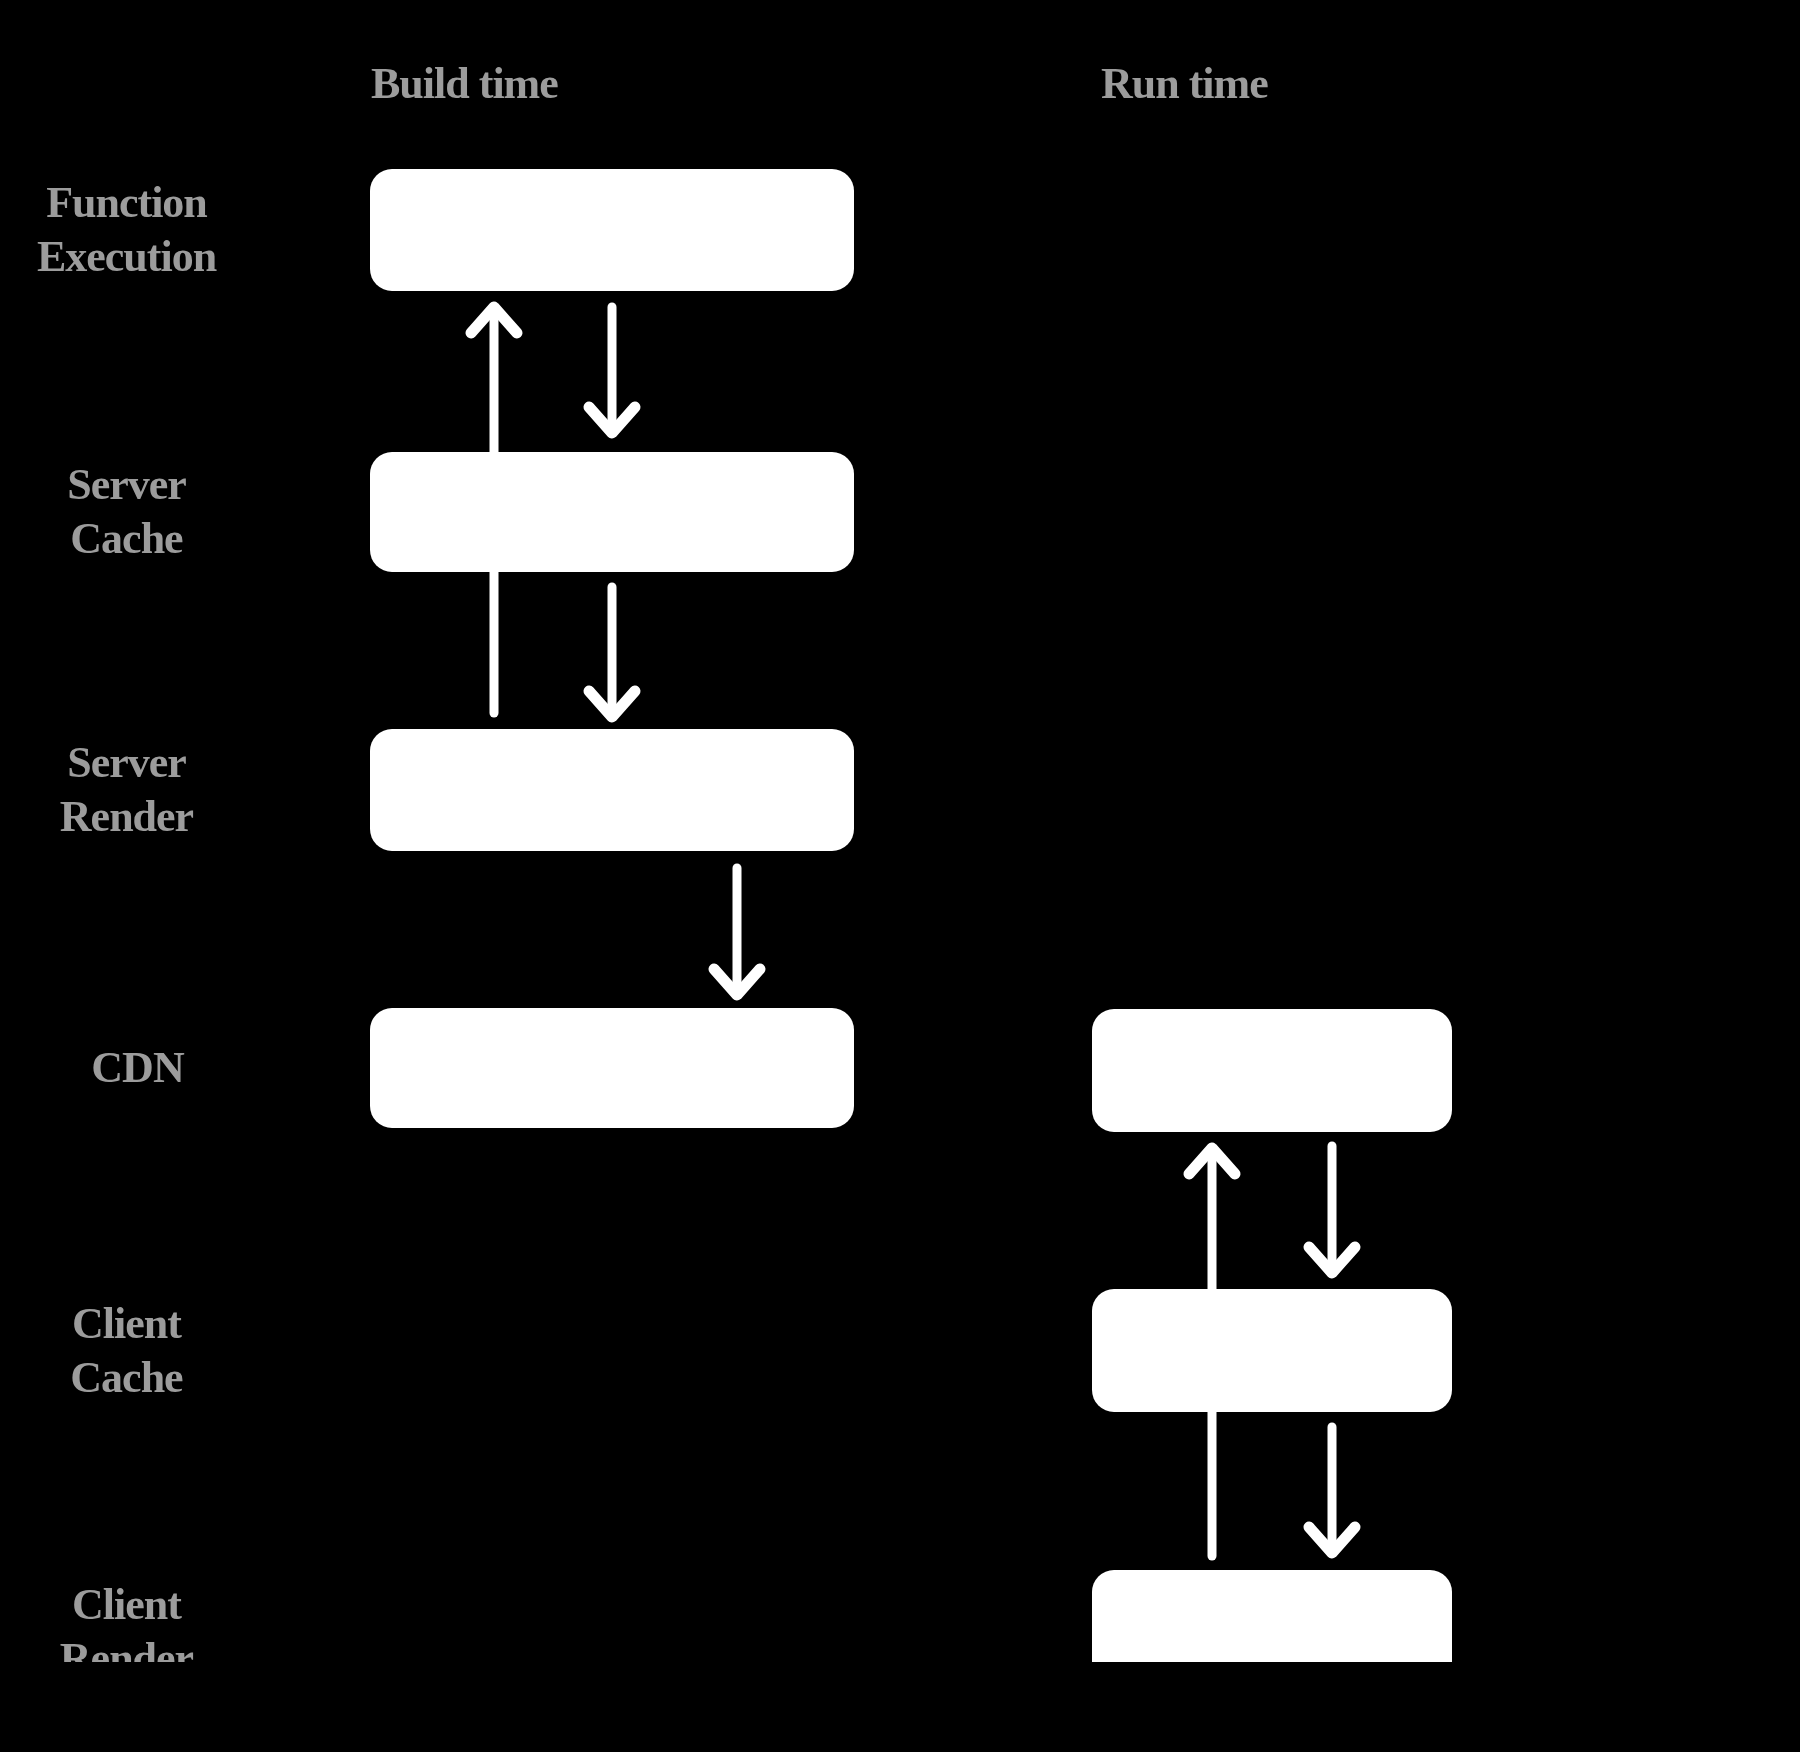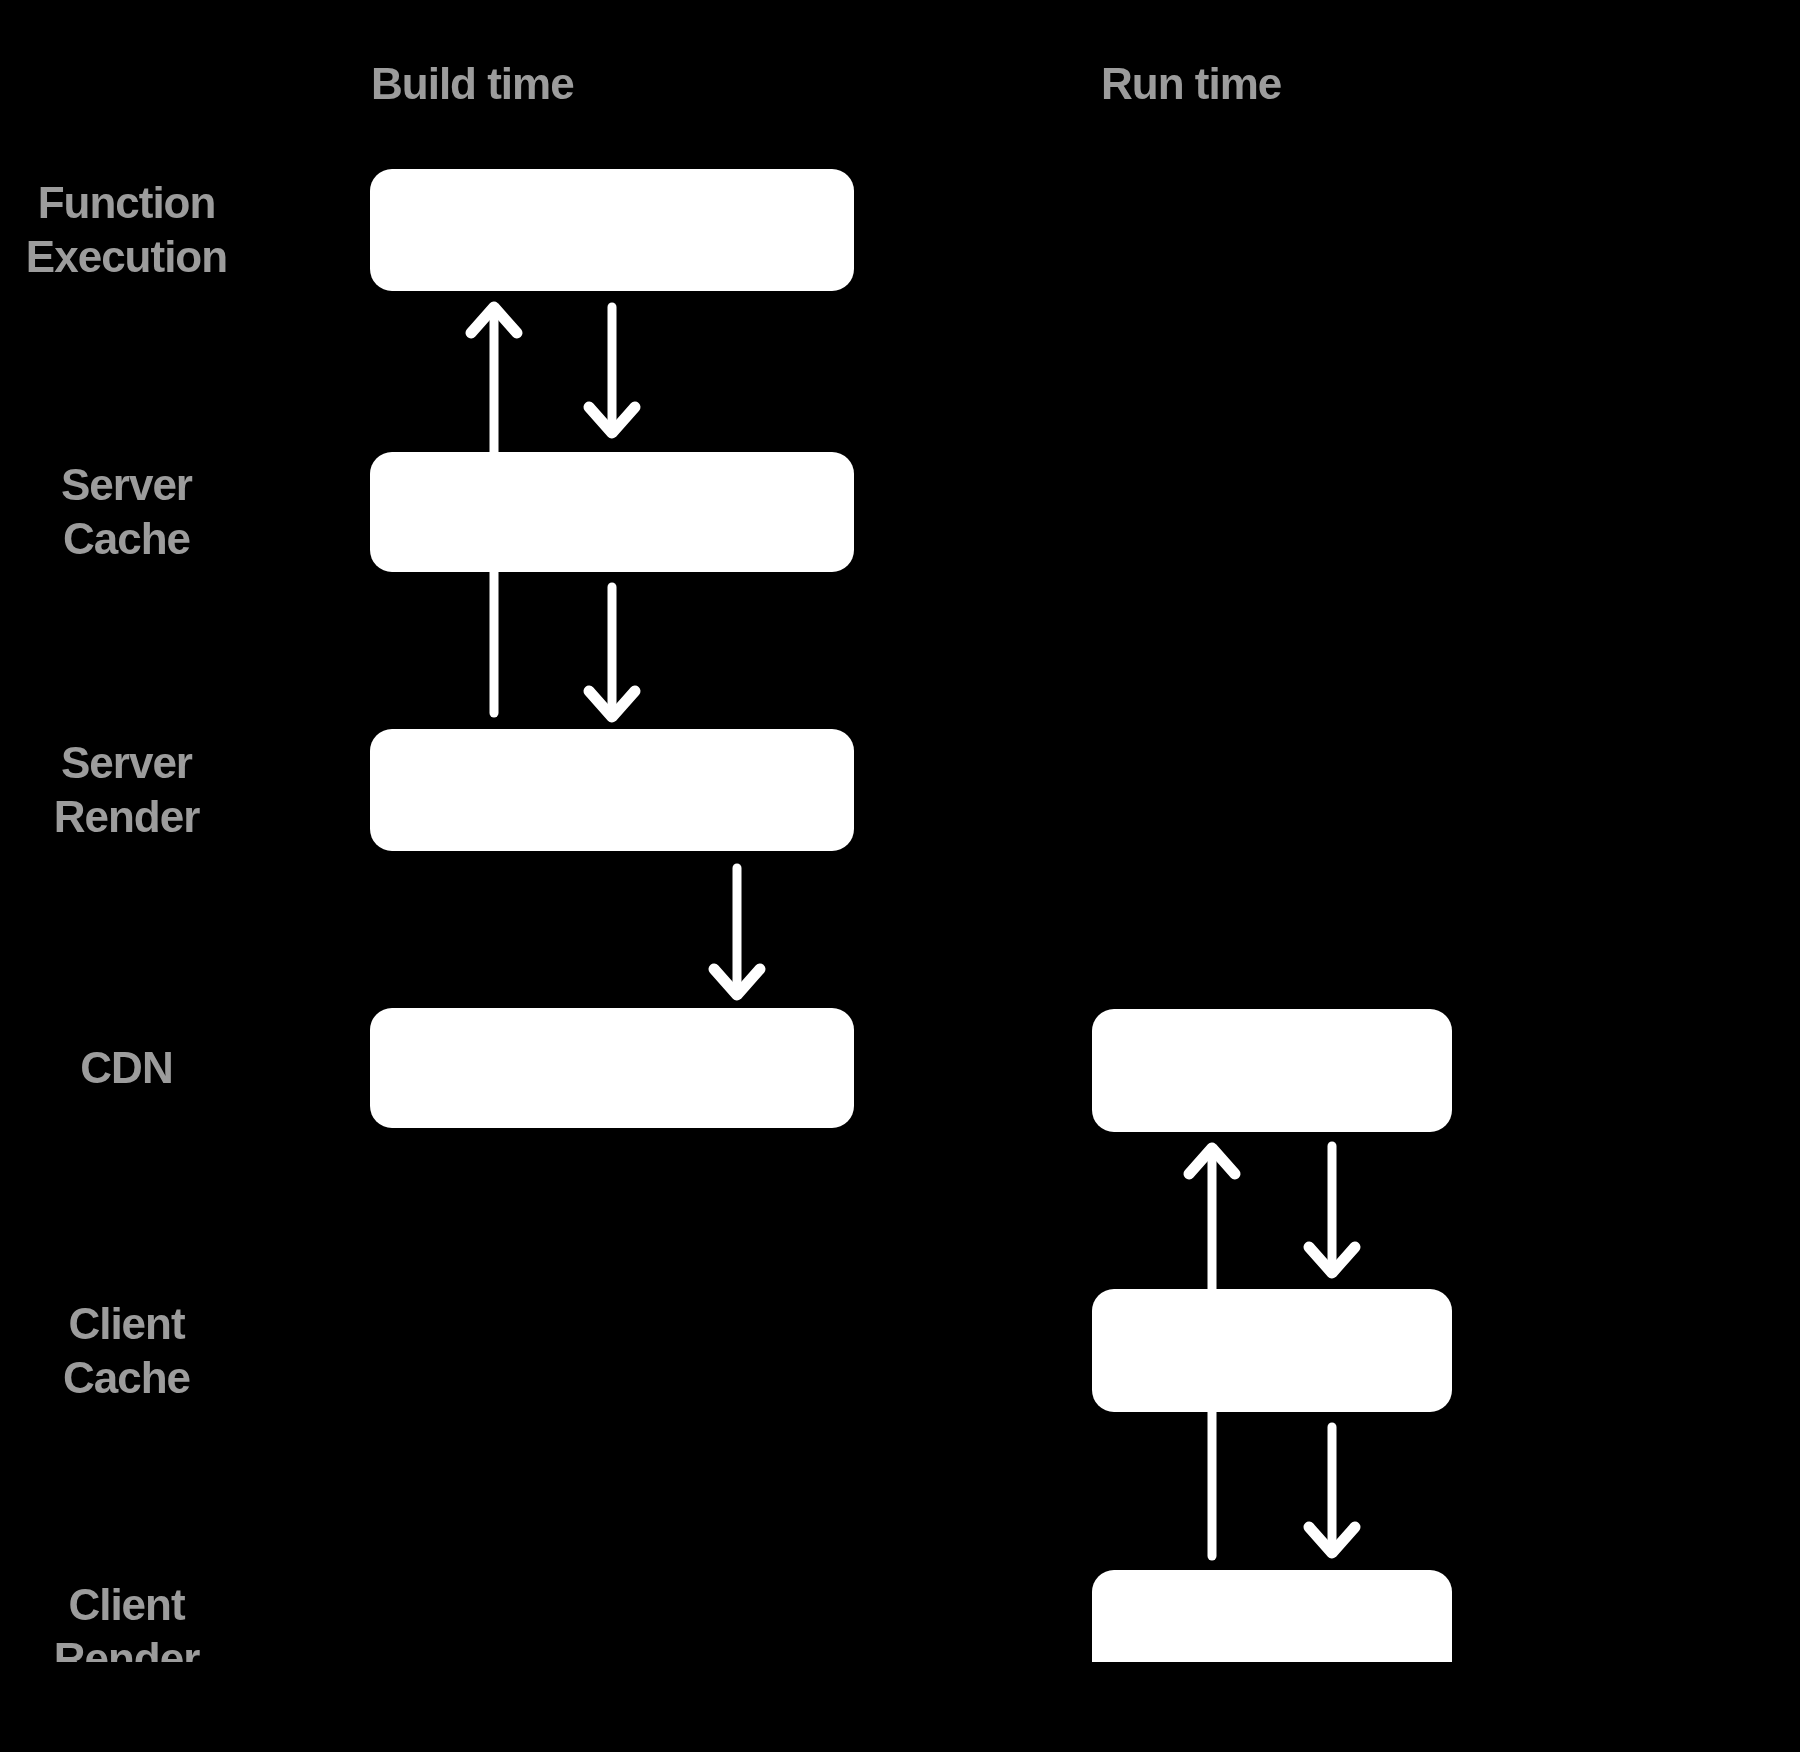--- a/index.html
+++ b/index.html
@@ -6,21 +6,21 @@
     margin: 0;
     padding: 0;
     background: #000000;
   }
   .canvas {
     position: relative;
     width: 1800px;
     height: 1662px;
     background: #000000;
     overflow: hidden;
-    font-family: Liberation Sans, sans-serif;
+    font-family: Liberation Serif, serif;
   }
   .col-header {
     position: absolute;
     color: #9c9c9c;
     font-size: 44px;
     font-weight: 700;
     line-height: 54px;
     letter-spacing: -1px;
     white-space: pre-line;
   }
@@ -70,21 +70,21 @@
 
   <div class="col-header" style="left:371px; top:57px;">Build time</div>
   <div class="col-header" style="left:1101px; top:57px;">Run time</div>
 
   <div class="row-label" style="top:176px;">Function
 Execution</div>
   <div class="row-label" style="top:458px;">Server
 Cache</div>
   <div class="row-label" style="top:736px;">Server
 Render</div>
-  <div class="row-label" style="top:1041px;">CDN</div>
+  <div class="row-label" style="top:1041px;padding-left:11px;">CDN</div>
   <div class="row-label" style="top:1297px;">Client
 Cache</div>
   <div class="row-label" style="top:1578px;">Client
 Render</div>
 
   <svg id="arrow-layer" width="1800" height="1752" viewBox="0 0 1800 1752">
 
     <g>
       <line x1="494" y1="310" x2="494" y2="713"></line>
       <polyline points="471,333 494,307 517,333"></polyline>

